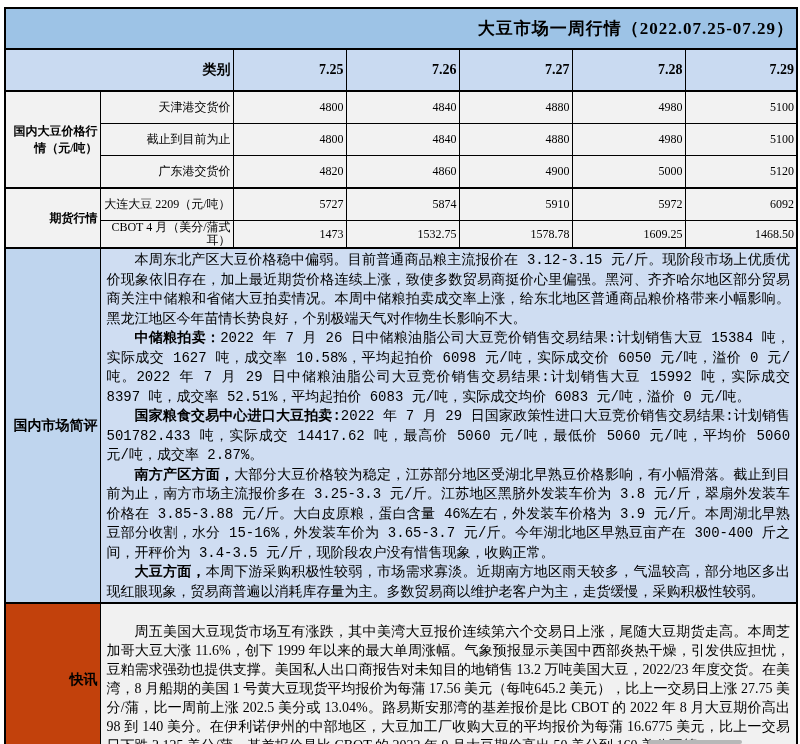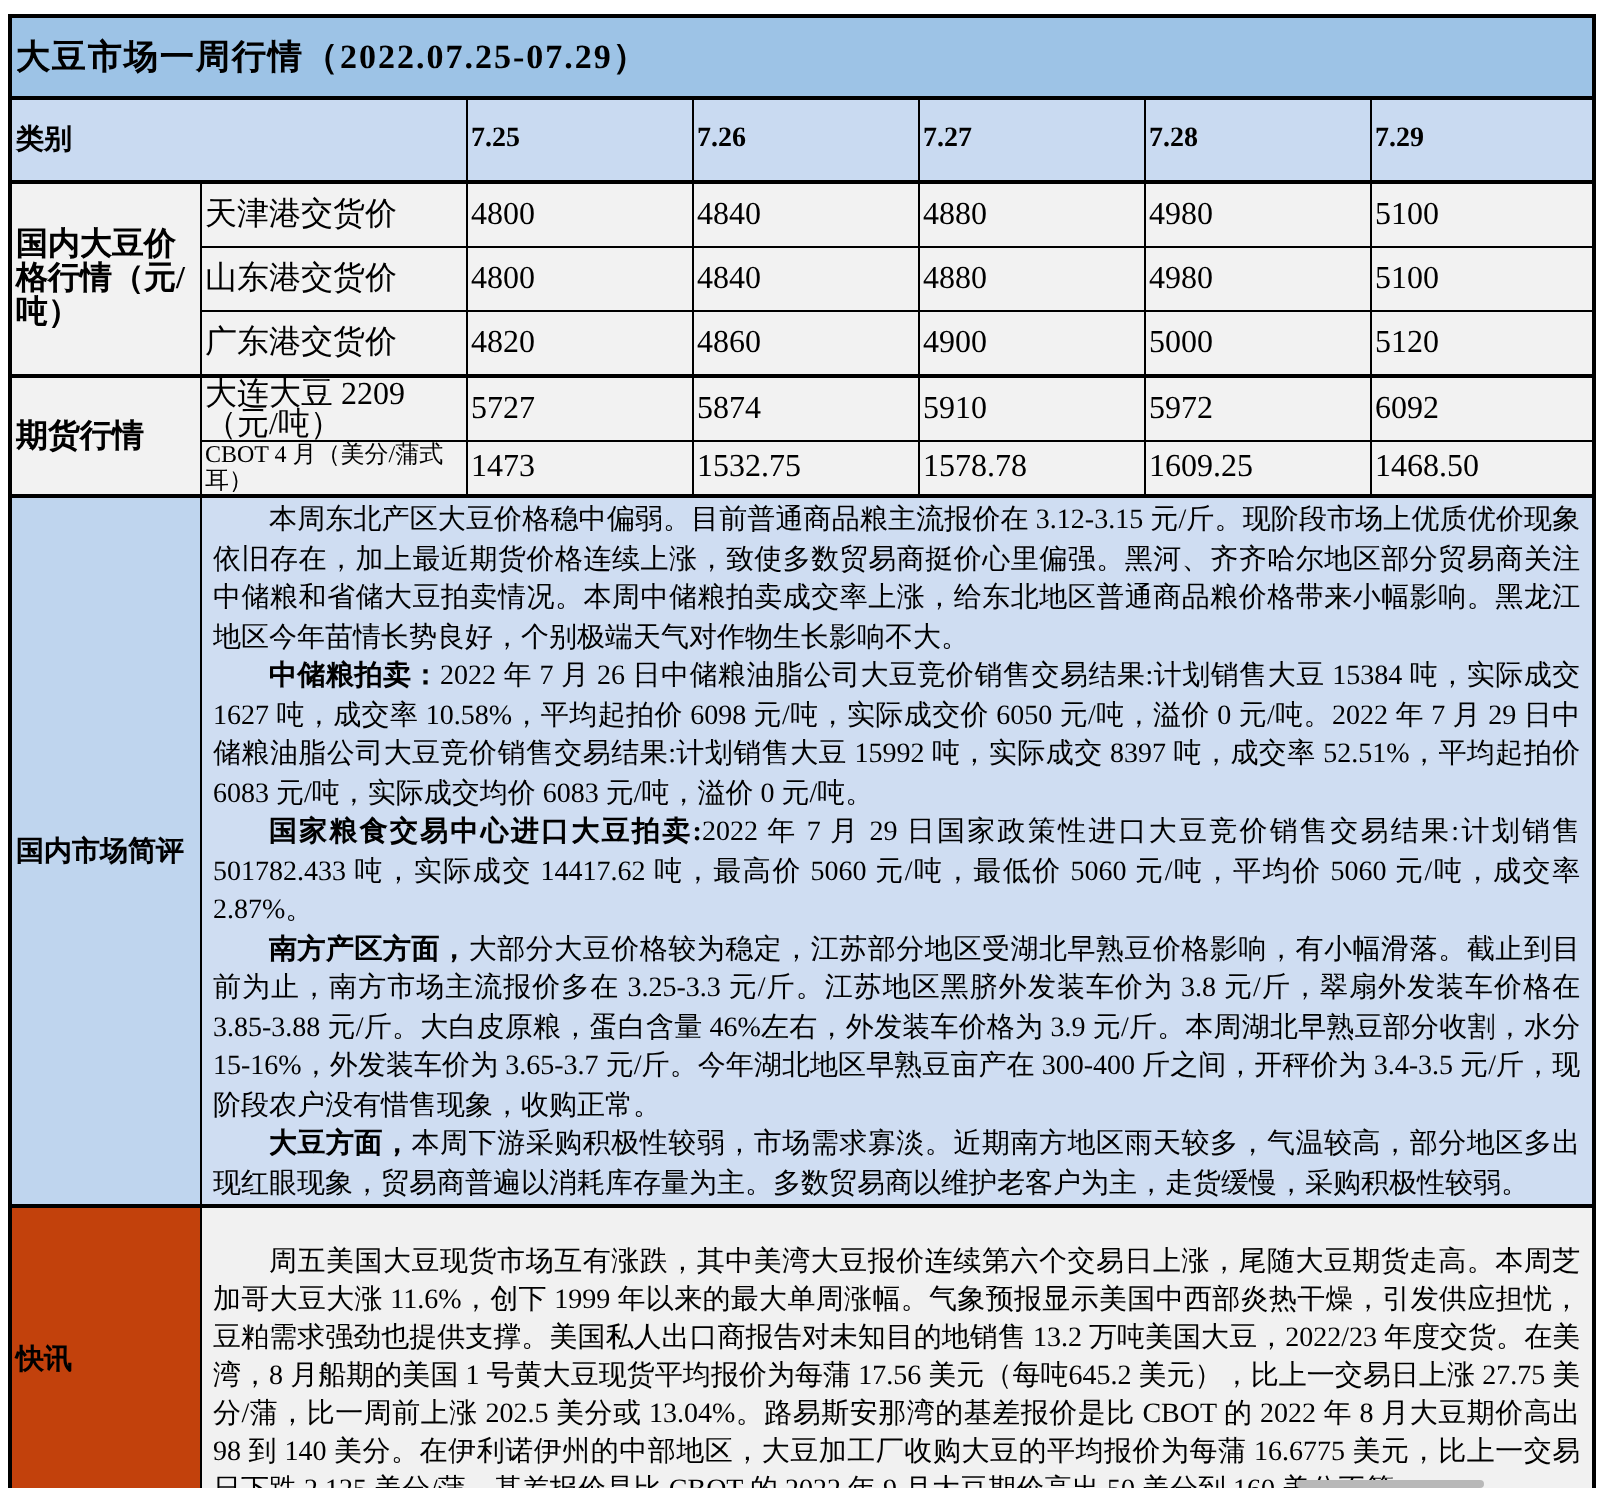--- a/index.html
+++ b/index.html
@@ -2,35 +2,35 @@
 <html><head>
 <meta charset="utf-8">
 <style>
   html,body{margin:0;padding:0;}
   body{
     width:800px;height:744px;background:#ffffff;position:relative;
     font-family:"Liberation Serif","DejaVu Serif",serif;color:#000;
   }
   .sheet{position:absolute;left:4px;top:7px;width:792px;}
   table{border-collapse:collapse;table-layout:fixed;width:792px;border:2px solid #000;}
-  td{border:1px solid #000;padding:0 2px;text-align:left;vertical-align:middle;overflow:hidden;}
+  td{border:1px solid #000;padding:0 2px;text-align:right;vertical-align:middle;overflow:hidden;}
   
   .title-row td{background:#9DC3E6;height:39px;font-size:17px;font-weight:bold;letter-spacing:1px;border-bottom:2px solid #000;}
   .head-row td{background:#C9DAF1;height:40px;font-size:14px;font-weight:bold;border-bottom:2px solid #000;}
-  .data-row td{background:#F2F2F2;height:31px;font-size:16px;}
+  .data-row td{background:#F2F2F2;height:31px;font-size:12px;}
   .group-label{font-weight:bold;font-size:14px;line-height:17px;}
   .sub-label{font-size:13px;line-height:15px;}
   .cbot-row td{height:26px;}
   .cbot-row .sub-label{font-size:12px;line-height:13px;}
   .sep-top td{border-top:2px solid #000;margin-top:36px;}
   
   .comment-row td{border-top:2px solid #000;}
   .comment-label{background:#BFD5EE;font-weight:bold;font-size:14px;}
   .comment-body{background:#CFDDF2;text-align:justify;vertical-align:top;padding:2px 6px 0 6px;height:338px;}
-  .comment-body p{margin:0;text-indent:2em;font-size:14px;line-height:19.5px;text-align:justify;}
+  .comment-body p{margin:0;text-indent:2em;font-size:14px;line-height:19.5px;text-align:justify;font-family:Liberation Mono, monospace;}
   
   .news-row td{border-top:2px solid #000;}
   .news-label{background:#c2410c;font-weight:bold;font-size:14px;}
   .news-body{background:#F1F1F1;text-align:justify;vertical-align:top;padding:18px 6px 0 6px;height:133px;}
   .news-body p{margin:0;text-indent:2em;font-size:14px;line-height:19px;text-align:justify;}
   
   .remark-row td{border-top:2px solid #000;background:#9DC3E6;height:27px;font-size:14px;font-weight:bold;}
   .remark-text{text-align:left;padding-left:38px;}
   .scroll-thumb{position:absolute;left:648px;top:740px;width:94px;height:4px;background:#b8b8b8;border-radius:2px;}
 </style>
@@ -66,21 +66,21 @@
     <tr class="data-row">
       <td rowspan="3" class="group-label">国内大豆价格行情（元/吨）</td>
       <td class="sub-label">天津港交货价</td>
       <td>4800</td>
       <td>4840</td>
       <td>4880</td>
       <td>4980</td>
       <td>5100</td>
     </tr>
     <tr class="data-row">
-      <td class="sub-label">山东港交货价</td>
+      <td class="sub-label">截止到目前为止</td>
       <td>4800</td>
       <td>4840</td>
       <td>4880</td>
       <td>4980</td>
       <td>5100</td>
     </tr>
     <tr class="data-row">
       <td class="sub-label">广东港交货价</td>
       <td>4820</td>
       <td>4860</td>

